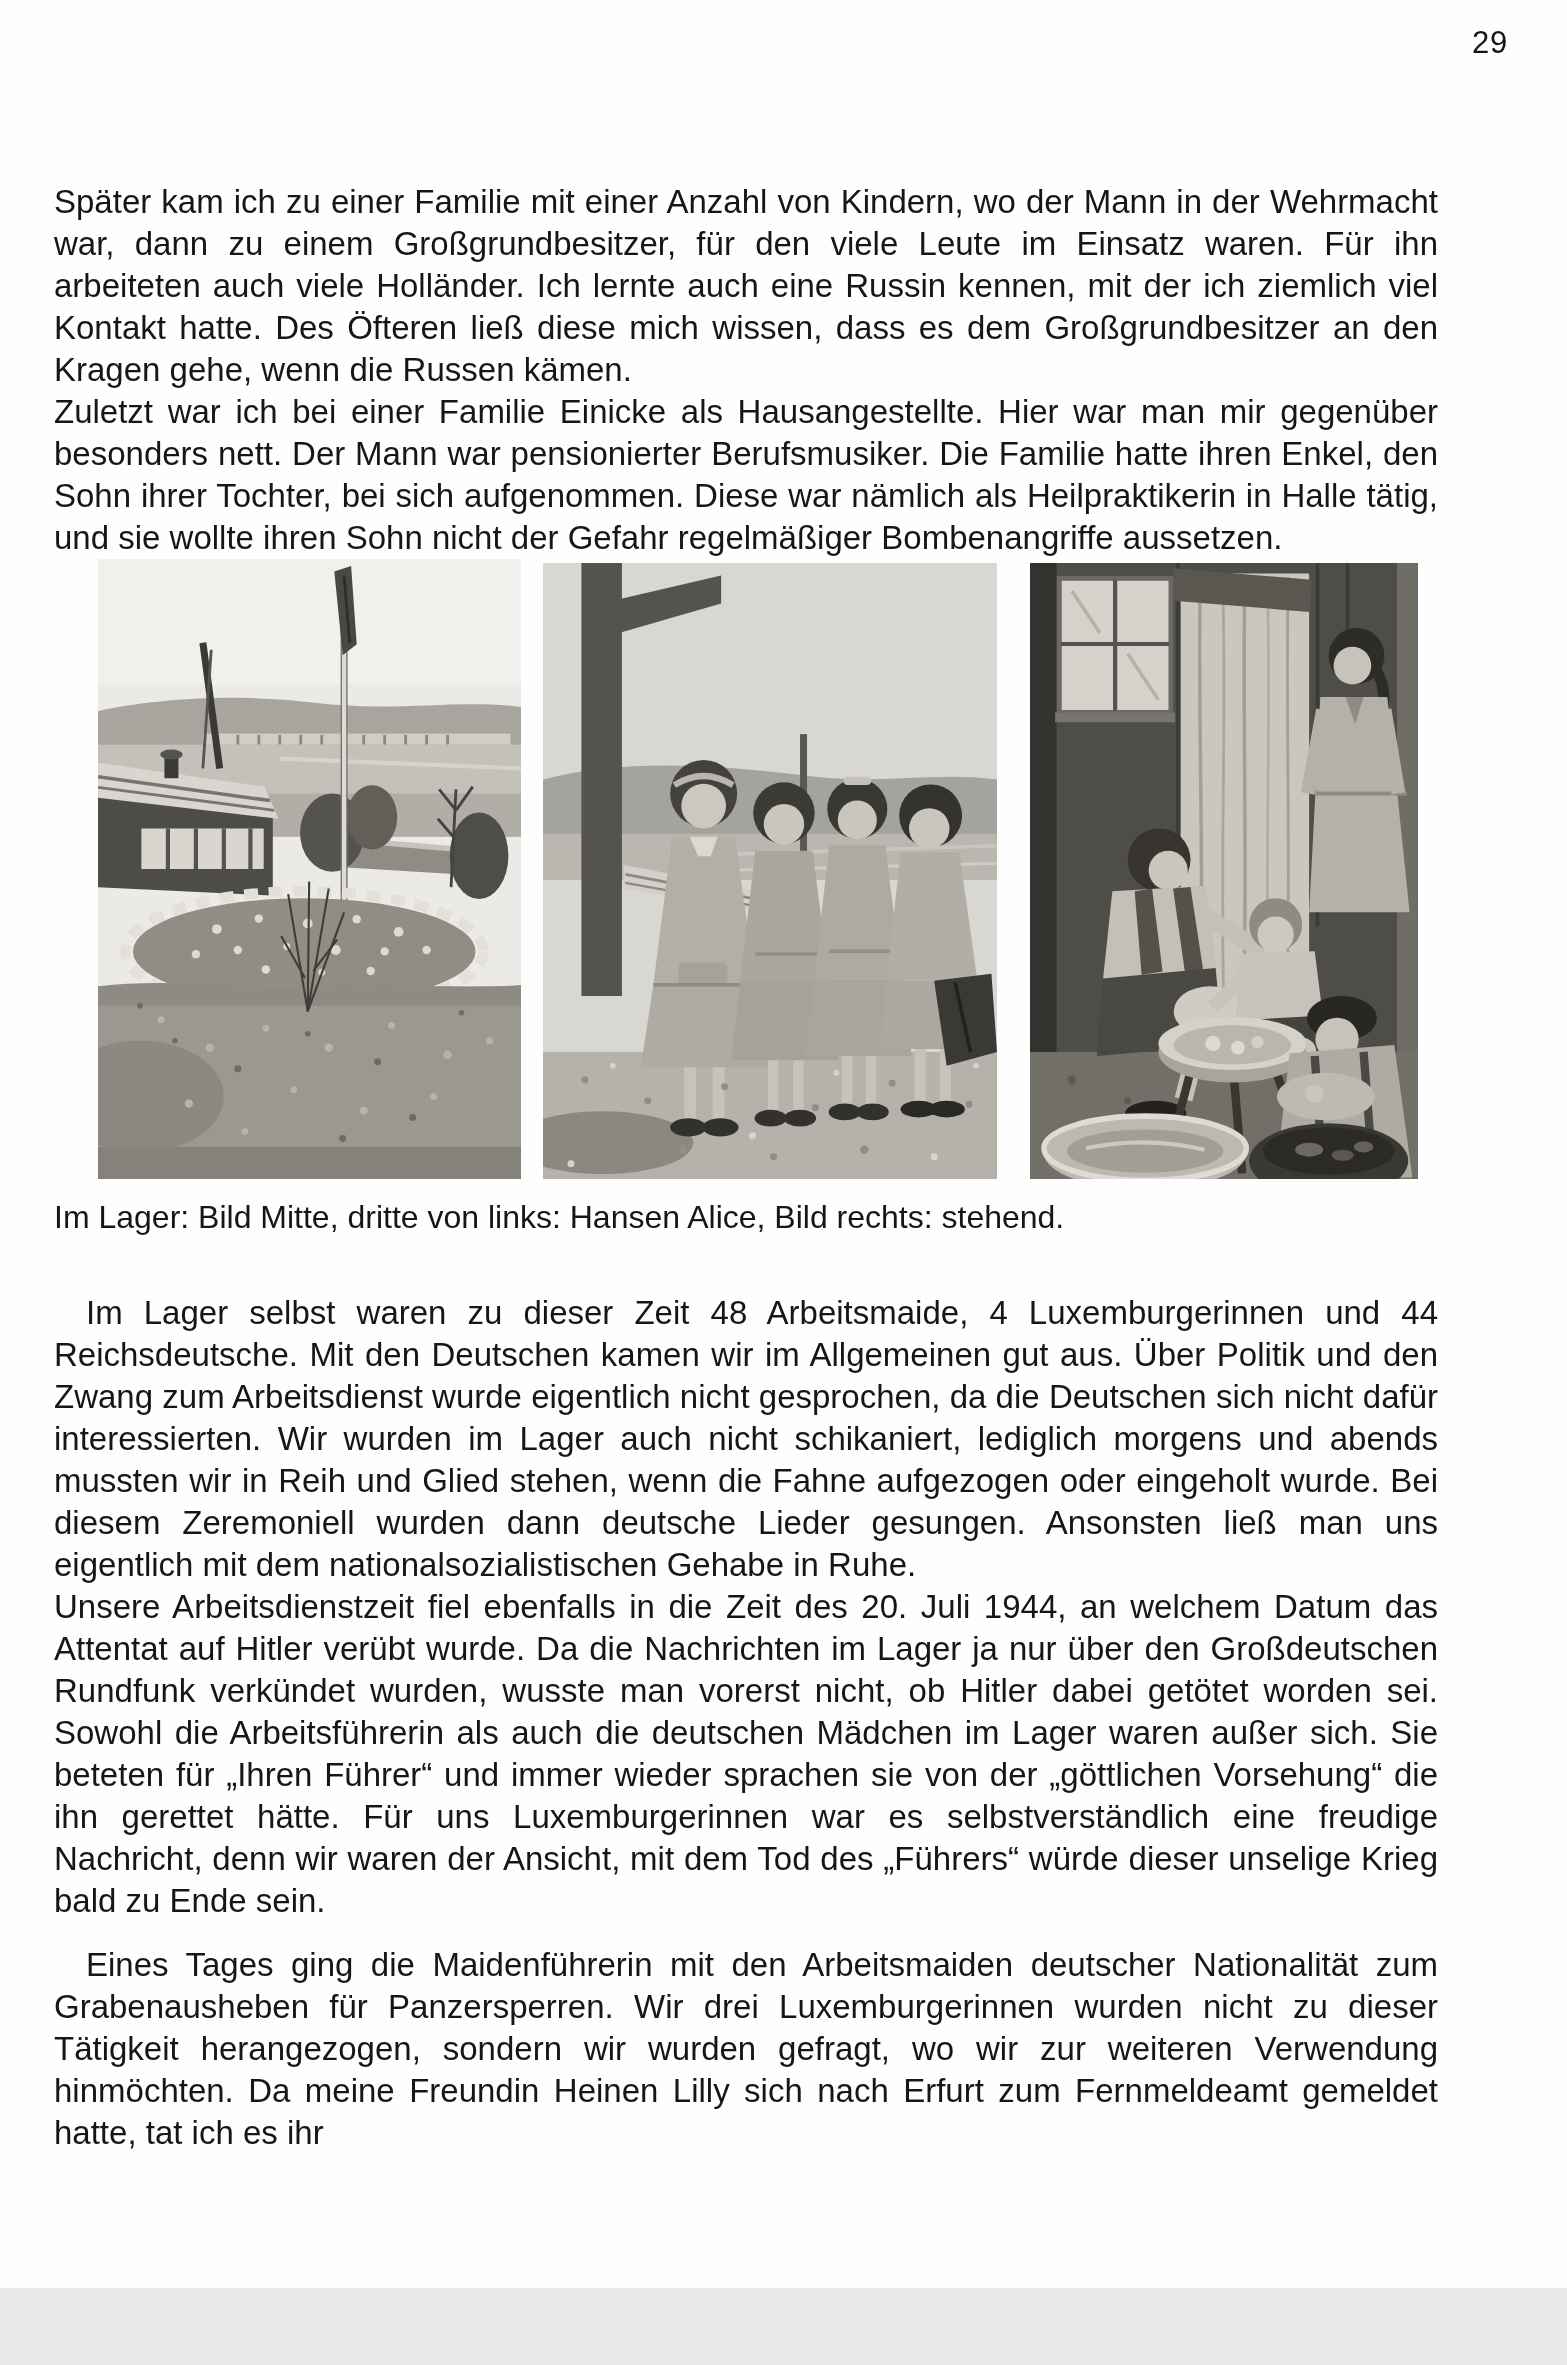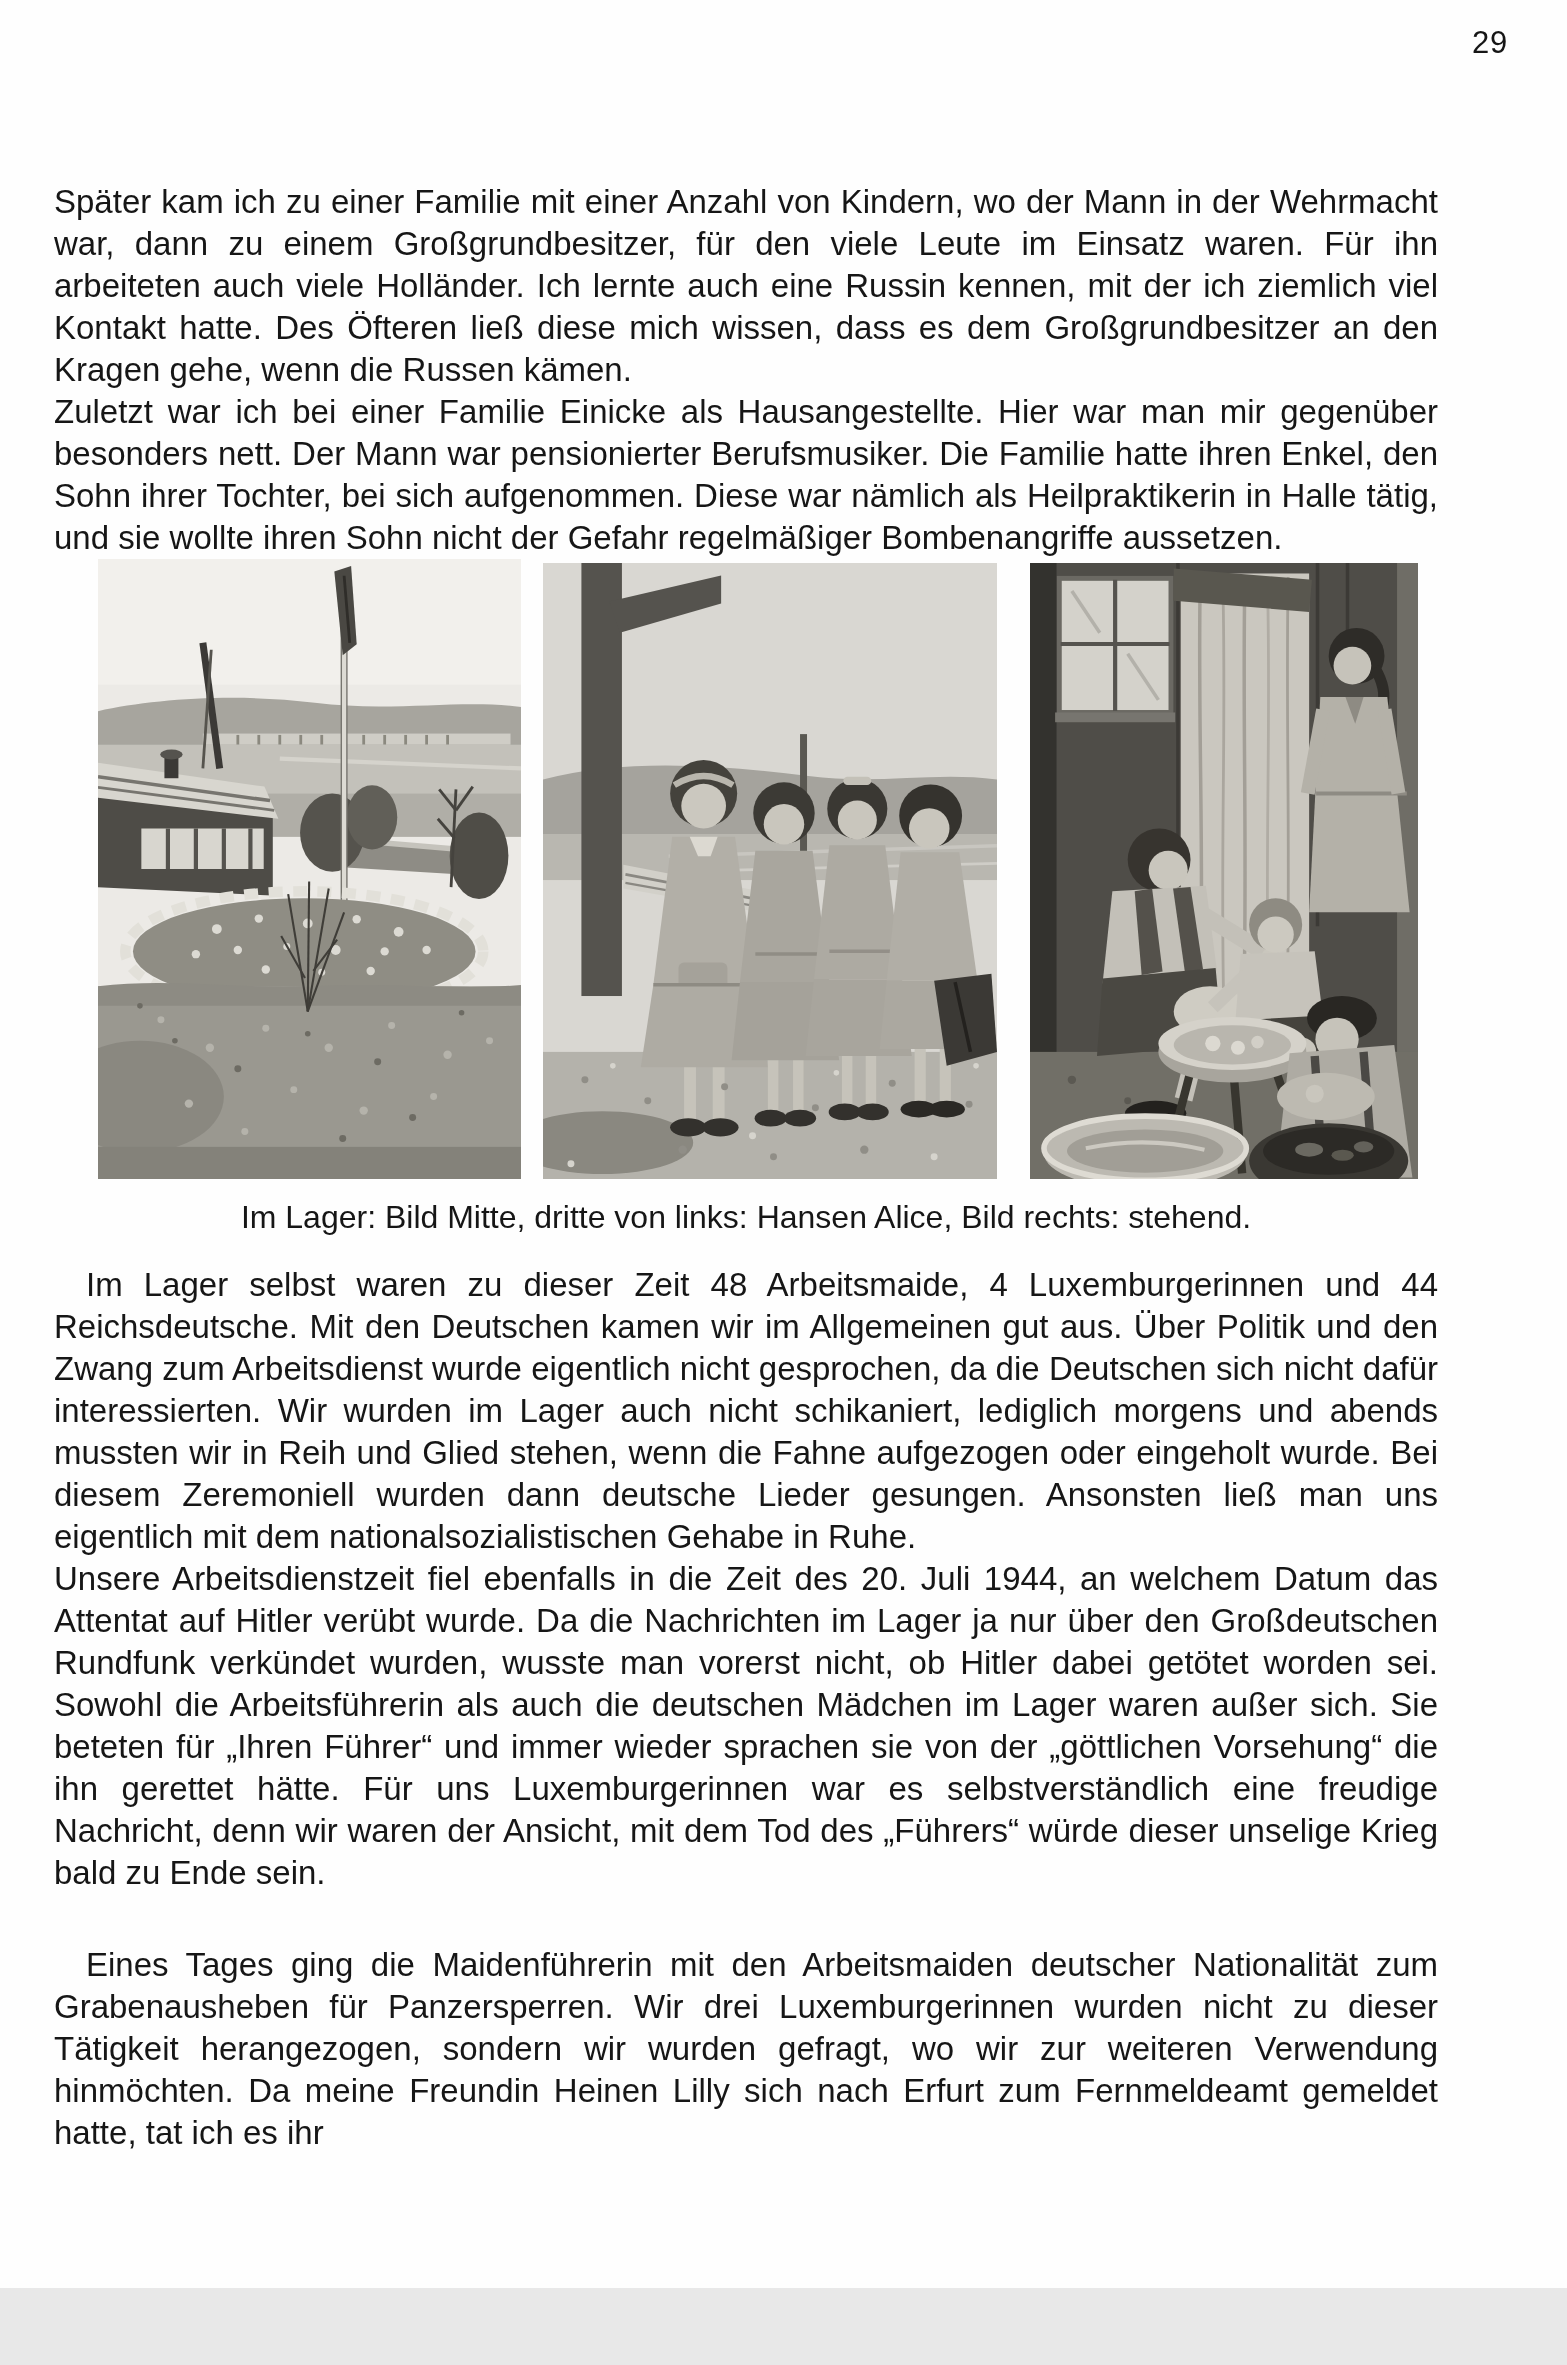--- a/index.html
+++ b/index.html
@@ -24,36 +24,35 @@
     left: 54px;
     width: 1384px;
     font-size: 33px;
     line-height: 42px;
     text-align: justify;
     hyphens: none;
   }
   .text-block p { margin: 0; }
   .text-block p.indent { text-indent: 32px; }
   .block-top { top: 181px; }
-  .block-mid { top: 1264px; }
+  .block-mid { top: 1292px; }
   .block-bottom { top: 1944px; }
   .photo-row { position: absolute; left: 0; top: 0; width: 1568px; height: 1187px; }
   .photo { position: absolute; margin: 0; padding: 0; background: #dcdad5; }
   .photo svg { display: block; width: 100%; height: 100%; }
   .photo-1 { left: 98px;  top: 559px; width: 423px; height: 620px; }
   .photo-2 { left: 543px;  top: 563px; width: 454px; height: 616px; }
   .photo-3 { left: 1030px; top: 563px; width: 388px; height: 616px; }
   .caption {
     position: absolute;
     left: 54px;
     top: 1196px;
     width: 1384px;
     font-size: 32px;
     line-height: 42px;
-    text-align: center;
   }
   .scan-artifact {
     position: absolute;
     left: 735px;
     top: 2357px;
     width: 60px;
     height: 8.4px;
     background: #141414;
     border-radius: 1.4px;
   }

